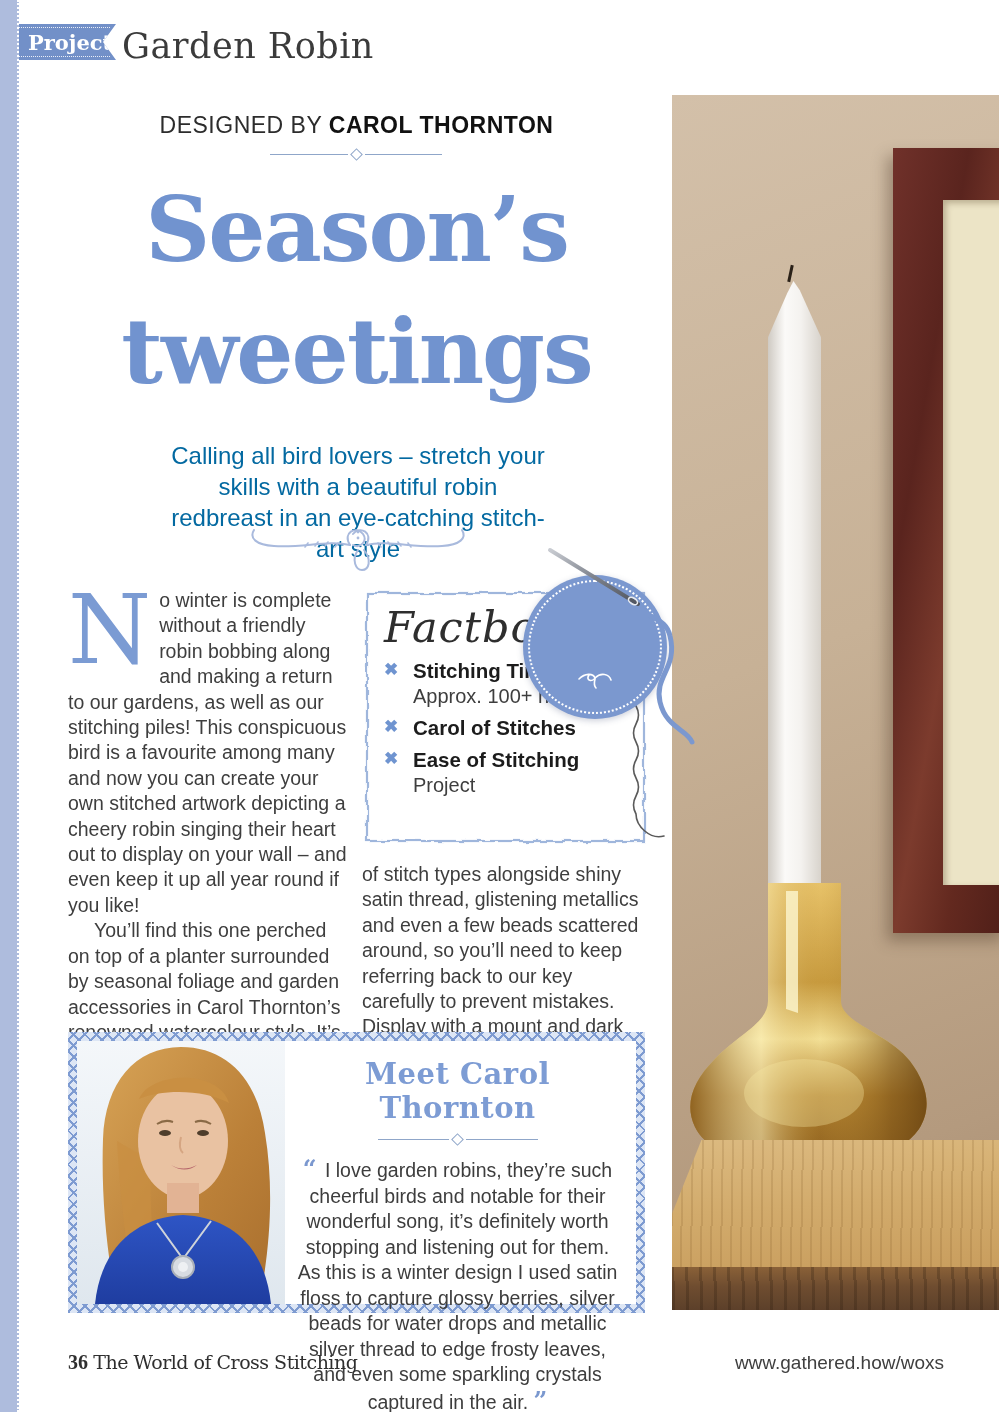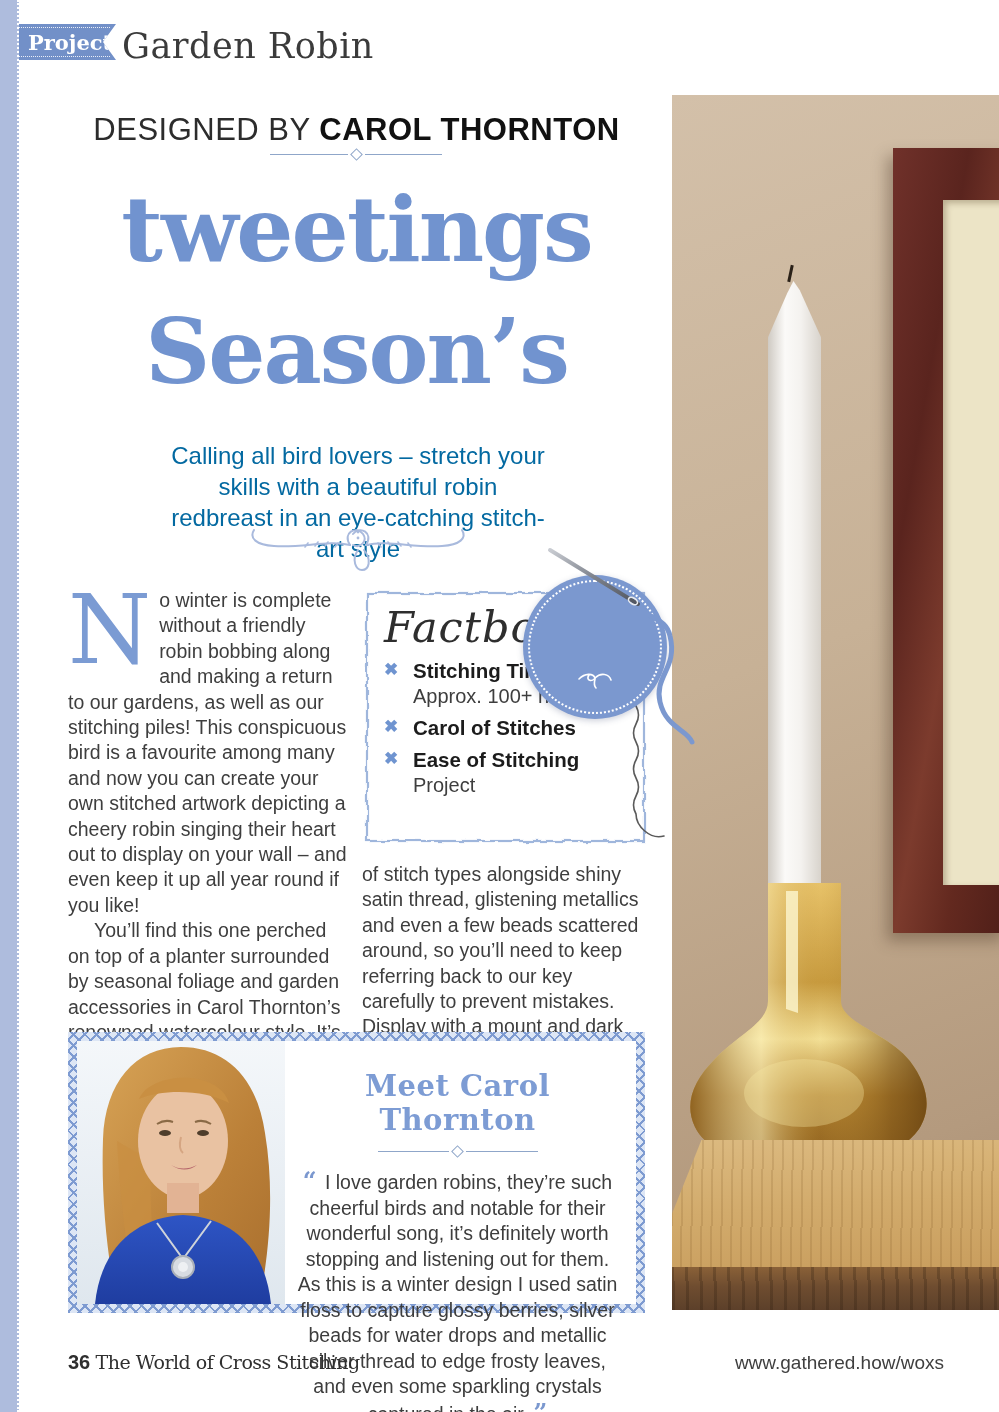--- a/index.html
+++ b/index.html
@@ -10,21 +10,21 @@
   
   .left-strip{position:absolute;left:0;top:0;width:17px;height:1412px;background:#aebcdd;border-right:2px dotted #ffffff;}
   
   .project-badge{position:absolute;left:19px;top:24px;width:97px;height:36px;background:#7290c8;
     clip-path:polygon(0 0,100% 0,calc(100% - 13px) 50%,100% 100%,0 100%);
     display:flex;align-items:center;justify-content:flex-start;}
   .project-badge .stitchline{position:absolute;left:0;right:6px;top:3px;bottom:3px;border-top:1px dotted rgba(255,255,255,.85);border-bottom:1px dotted rgba(255,255,255,.85);}
   .project-badge span{position:relative;color:#fff;font-family:"DejaVu Serif",serif;font-weight:bold;font-size:21px;padding-left:9px;}
   .section-title{position:absolute;left:122px;top:26px;font-family:"DejaVu Serif",serif;font-size:35px;color:#3b3b3b;letter-spacing:.5px;}
   
-  .designed-by{position:absolute;left:68px;top:112px;width:577px;text-align:center;font-size:31px;color:#2c2c2c;letter-spacing:.5px;}
+  .designed-by{position:absolute;left:68px;top:112px;width:577px;text-align:center;font-size:23px;color:#2c2c2c;letter-spacing:.5px;}
   .designed-by b{color:#111;}
   .rule-diamond{position:absolute;display:flex;align-items:center;justify-content:center;}
   .rule-diamond .ln{height:1px;background:#8fa6c9;flex:1;}
   .rule-diamond .dia{width:7px;height:7px;border:1px solid #8fa6c9;transform:rotate(45deg);margin:0 4px;background:#fff;}
   .rule-1{left:270px;top:150px;width:172px;}
   .main-title{position:absolute;left:40px;top:168px;width:633px;text-align:center;
     font-family:"DejaVu Serif",serif;font-weight:bold;color:#7193cf;font-size:90px;line-height:122px;letter-spacing:-2px;}
   .subtitle{position:absolute;left:168px;top:440px;width:380px;text-align:center;font-size:24px;line-height:31px;color:#0369a1;}
   .flourish{position:absolute;left:248px;top:518px;}
   
@@ -52,21 +52,21 @@
   .try-badge svg{position:absolute;left:52px;top:96px;}
   .needle-layer{position:absolute;left:520px;top:540px;z-index:4;pointer-events:none;}
   
   .meet-box{position:absolute;left:68px;top:1032px;width:577px;height:281px;
     background:
       repeating-linear-gradient(45deg,#7e9bd1 0 2px,rgba(0,0,0,0) 2px 8px),
       repeating-linear-gradient(-45deg,#7e9bd1 0 2px,rgba(0,0,0,0) 2px 8px),
       #dde6f5;}
   .meet-inner{position:absolute;left:9px;top:9px;right:9px;bottom:9px;background:#fff;}
   .portrait{position:absolute;left:0;top:0;width:208px;height:263px;overflow:hidden;}
-  .meet-content{position:absolute;left:208px;right:0;top:0;bottom:0;padding:28px 18px 8px 12px;box-sizing:border-box;text-align:center;}
+  .meet-content{position:absolute;left:208px;right:0;top:0;bottom:0;padding:16px 18px 8px 12px;box-sizing:border-box;text-align:center;}
   .meet-title{font-family:"DejaVu Serif",serif;font-weight:bold;font-size:29px;color:#7d9cd4;letter-spacing:.5px;}
   .rule-2{position:relative;width:160px;margin:10px auto 12px auto;display:flex;align-items:center;}
   .meet-quote{font-size:19.5px;line-height:25.5px;color:#3d3d3d;}
   .qmark{font-family:"DejaVu Serif",serif;font-weight:bold;color:#7b98cf;font-size:24px;}
   
   .photo{position:absolute;left:672px;top:95px;width:327px;height:1215px;overflow:hidden;
     background:linear-gradient(160deg,#d3c0a9 0%,#c7b196 45%,#b49a7e 85%,#a78c70 100%);}
   .frame{position:absolute;left:221px;top:53px;width:116px;height:785px;
     background:linear-gradient(100deg,#70312a 0%,#5a241e 30%,#7c3b2d 55%,#63291f 75%,#4e1e18 100%);
     box-shadow:-6px 8px 14px rgba(60,40,25,.35);}
@@ -80,21 +80,21 @@
     background:
       repeating-linear-gradient(91deg,rgba(125,85,35,.18) 0 2px,rgba(0,0,0,0) 2px 10px),
       linear-gradient(176deg,#dcba80 0%,#d2ab6c 50%,#c99e5e 100%);
     clip-path:polygon(0 58%,9% 0,100% 0,100% 100%,0 100%);}
   .shelf-front{position:absolute;left:0;top:1172px;width:327px;height:43px;
     background:
       repeating-linear-gradient(89deg,rgba(40,25,12,.25) 0 3px,rgba(0,0,0,0) 3px 14px),
       linear-gradient(#8a6138 0%,#6f4d30 45%,#5c402a 100%);}
   
   .footer-left{position:absolute;left:68px;top:1351px;font-size:19px;color:#2f2f2f;}
-  .footer-left b{font-size:20px;font-family:Liberation Sans, sans-serif;}
+  .footer-left b{font-size:20px;font-family:Liberation Serif, serif;}
   .footer-left .mag{font-family:"DejaVu Serif",serif;letter-spacing:-0.5px;}
   .footer-right{position:absolute;right:55px;top:1352px;font-size:19px;color:#3f3f3f;}
 </style>
 </head>
 <body>
 
 <div class="left-strip"></div>
 
 <div class="project-badge">
   <div class="stitchline"></div>
@@ -102,22 +102,22 @@
 </div>
 <div class="section-title">Garden Robin</div>
 
 <div class="designed-by"><span>DESIGNED BY </span><b>CAROL THORNTON</b></div>
 <div class="rule-diamond rule-1">
   <span class="ln"></span>
     <span class="dia"></span>
     <span class="ln"></span>
 </div>
 <h1 class="main-title" style="margin:0;">
+  <div>Season’s</div>
   <div>tweetings</div>
-  <div>Season’s</div>
 </h1>
 <p class="subtitle" style="margin:0;">Calling all bird lovers – stretch your skills with a beautiful robin redbreast in an eye-catching stitch-art style</p>
 
 <svg class="flourish" width="220" height="58" viewBox="0 0 220 58">
   <g fill="none" stroke="#a9badd" stroke-width="2" stroke-linecap="round">
     <path d="M6,12 C1,20 8,27 26,28 C55,30 80,22 102,27"></path>
     <path d="M214,12 C219,20 212,27 194,28 C165,30 140,22 118,27"></path>
     <path d="M102,27 c-8,-12 6,-20 13,-11 c5,7 -3,15 -10,11"></path>
     <path d="M118,27 c8,-12 -6,-20 -13,-11"></path>
     <path d="M110,32 c-7,10 -2,20 4,20 c7,0 10,-10 2,-20"></path>

